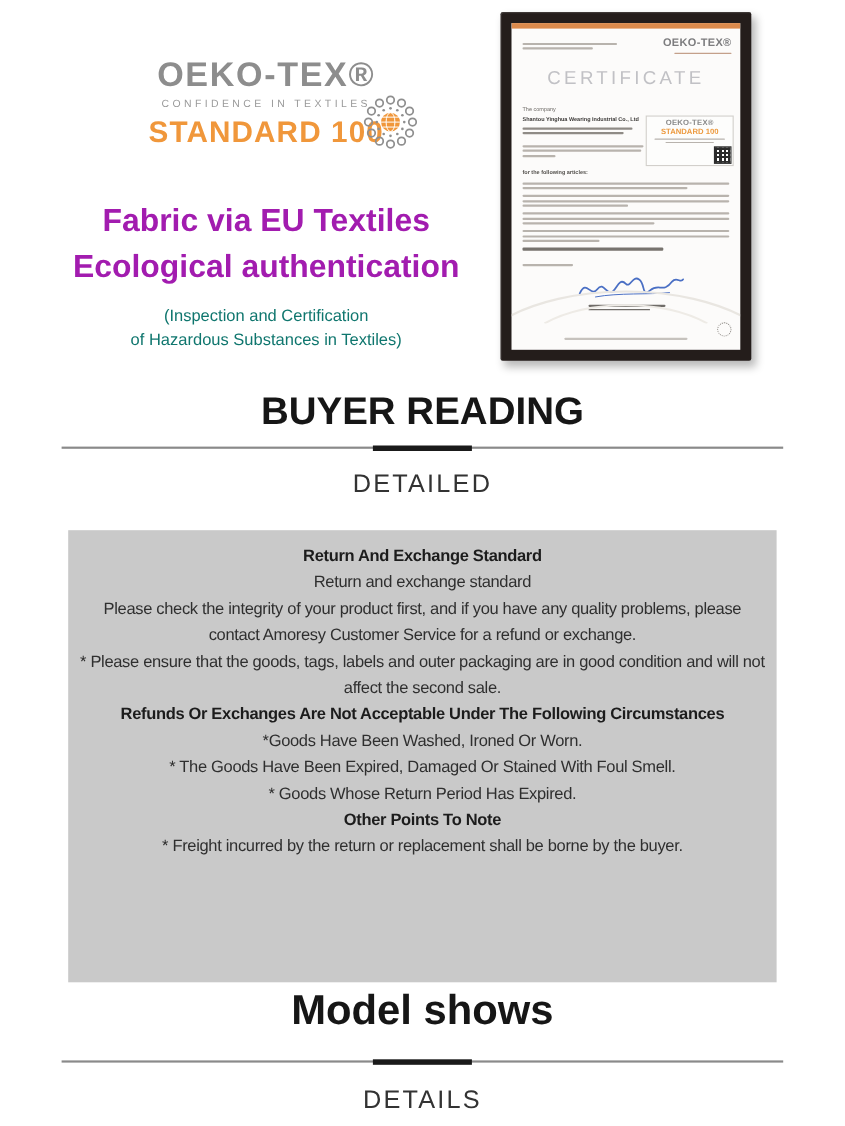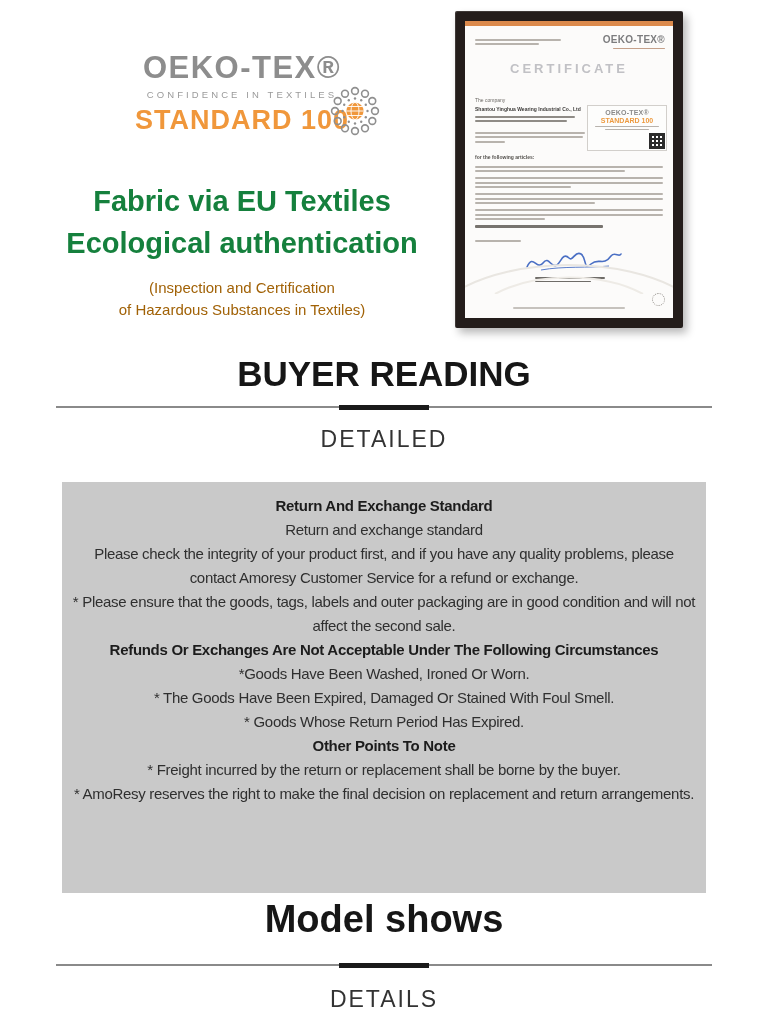--- a/index.html
+++ b/index.html
@@ -12,25 +12,25 @@
 
   
   .logo-block { position:absolute; left:62px; top:50px; width:360px; text-align:center; }
   .logo-brand { font-size:31px; font-weight:700; color:#8d8d8d; letter-spacing:1.5px; }
   .logo-tagline { font-size:9.5px; color:#9a9a9a; letter-spacing:3.1px; margin-top:3px; }
   .logo-standard { font-size:27px; font-weight:700; color:#F0973B; letter-spacing:1px; margin-top:5px; }
   .globe-icon { position:absolute; left:268px; top:36px; width:50px; height:50px; }
 
   .intro-title {
     position:absolute; left:32px; top:180px; width:420px; text-align:center;
-    font-size:29px; font-weight:700; line-height:1.45; color:#15803d;
+    font-size:29px; font-weight:700; line-height:1.45; color:#a21caf;
   }
   .intro-caption {
     position:absolute; left:32px; top:277px; width:420px; text-align:center;
-    font-size:15px; line-height:1.45; color:#a16207;
+    font-size:15px; line-height:1.45; color:#0f766e;
   }
 
   
   .cert-frame {
     position:absolute; left:455px; top:11px; width:228px; height:317px;
     background:#241d1b; padding:10px; border-radius:2px;
     box-shadow:4px 5px 8px rgba(0,0,0,0.28), inset 1px 1px 0 rgba(255,255,255,0.12);
   }
   .cert-paper { position:relative; width:100%; height:100%; background:#fcfbfa; overflow:hidden; }
   .cert-orangebar { position:absolute; top:0; left:0; right:0; height:5px; background:#DC8A4C; }
@@ -38,21 +38,21 @@
   .bar.dark { background:#8f8b86; }
   .bar.bold { height:2.5px; background:#77736e; }
   .cert-topleft { position:absolute; left:10px; top:15px; width:90px; }
   .cert-brand {
     position:absolute; right:8px; top:13px; text-align:right;
     font-size:10px; font-weight:700; color:#7c7c7e; letter-spacing:0.3px;
   }
   .cert-brand .bar { margin-left:auto; }
   .cert-title {
     position:absolute; top:40px; left:0; width:100%; text-align:center;
-    font-size:13px; font-weight:700; letter-spacing:3px; color:#c1c1c5;
+    font-size:17px; font-weight:400; letter-spacing:3px; color:#c1c1c5;
   }
   .cert-company-label { position:absolute; left:10px; top:76px; font-size:5px; color:#6d6a66; }
   .cert-company { position:absolute; left:10px; top:85px; width:112px; }
   .cert-company-name { font-size:5px; font-weight:700; color:#3c3a38; line-height:1.5; }
   .cert-para-left { position:absolute; left:10px; top:108px; width:112px; }
   .cert-badge {
     position:absolute; right:6px; top:84px; width:80px; height:46px;
     border:1px solid #d2cfcb; text-align:center; padding-top:3px; background:#fdfdfc;
   }
   .cert-badge-brand { font-size:7px; font-weight:700; color:#8a8a8a; letter-spacing:0.2px; }
@@ -252,21 +252,20 @@
       <div class="notice-line bold">Return And Exchange Standard</div>
       <div class="notice-line">Return and exchange standard</div>
       <div class="notice-line">Please check the integrity of your product first, and if you have any quality problems, please contact Amoresy Customer Service for a refund or exchange.</div>
       <div class="notice-line">* Please ensure that the goods, tags, labels and outer packaging are in good condition and will not affect the second sale.</div>
       <div class="notice-line bold">Refunds Or Exchanges Are Not Acceptable Under The Following Circumstances</div>
       <div class="notice-line">*Goods Have Been Washed, Ironed Or Worn.</div>
       <div class="notice-line">* The Goods Have Been Expired, Damaged Or Stained With Foul Smell.</div>
       <div class="notice-line">* Goods Whose Return Period Has Expired.</div>
       <div class="notice-line bold">Other Points To Note</div>
       <div class="notice-line">* Freight incurred by the return or replacement shall be borne by the buyer.</div>
-      <div class="notice-line">* AmoResy reserves the right to make the final decision on replacement and return arrangements.</div>
     </div>
 
   <h2 class="section-title model-title">Model shows</h2>
   <div class="divider divider-2">
     <div class="divider-line"></div>
       <div class="divider-accent"></div>
   </div>
   <div class="section-sub details-sub">DETAILS</div>
 
 </div>

